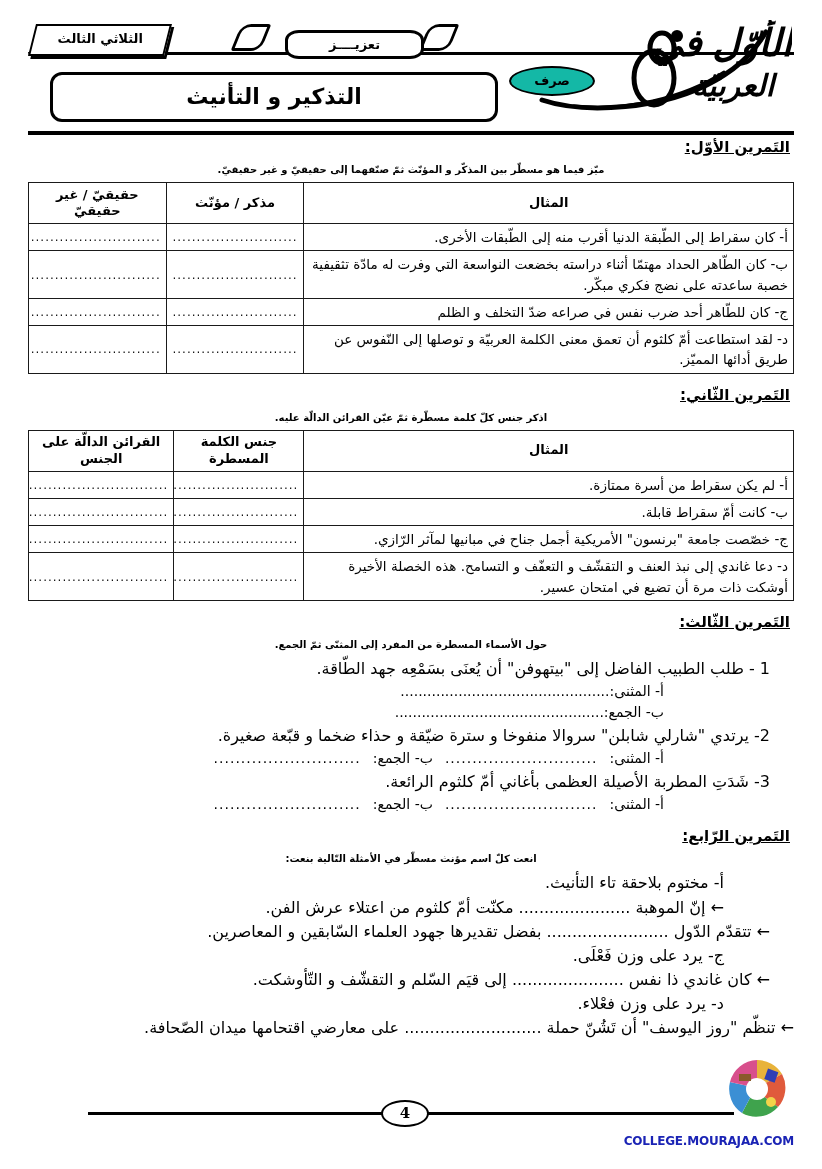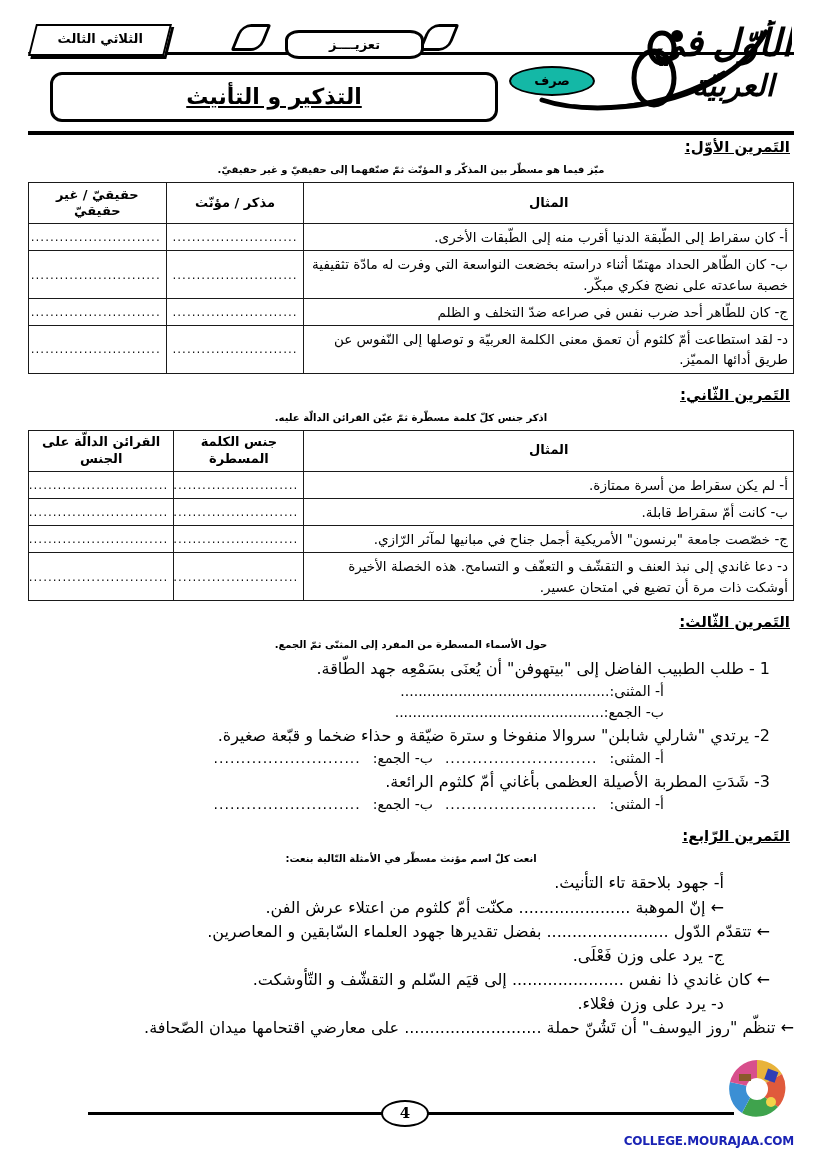--- a/index.html
+++ b/index.html
@@ -134,21 +134,21 @@
     right: 2px;
     top: 6px;
     width: 262px;
     height: 96px;
     overflow: hidden;
   }
   .brand-text {
     position: absolute;
     right: 0;
     top: 4px;
-    font-family: Liberation Serif, serif;
+    font-family: Liberation Sans, sans-serif;
     font-size: 38px;
     font-weight: bold;
     font-style: italic;
     white-space: nowrap;
     line-height: 1;
     letter-spacing: -1px;
   }
   .brand-sub {
     position: absolute;
     right: 18px;
@@ -169,21 +169,20 @@
   .title-box {
     position: absolute;
     left: 22px;
     top: 58px;
     width: 448px;
     height: 50px;
     border: 3px solid #000;
     border-radius: 12px;
     background: #fff;
     box-sizing: border-box;
-    text-decoration: underline;
   }
   .title-box span {
     display: block;
     text-align: center;
     line-height: 44px;
     font-size: 22px;
     font-weight: bold;
   }
 
   
@@ -476,21 +475,21 @@
             <span class="dotfill">............................</span>
           <span>ب- الجمع:</span>
             <span class="dotfill">...........................</span>
         </div>
       </div>
 
       <div class="ex-block">
         <div class="ex-title">التَمرين الرّابع:</div>
         <div class="ex-instr">انعت كلّ اسم مؤنث مسطّر في الأمثلة التّالية بنعت:</div>
 
-        <div class="line center-ish">أ- جهود بلاحقة تاء التأنيث.</div>
+        <div class="line center-ish">أ- مختوم بلاحقة تاء التأنيث.</div>
         <div class="line center-ish">
           <span>←</span>
           <span>إنّ الموهبة</span>
           <span class="dotfill">......................</span>
           <span>مكنّت أمّ كلثوم من اعتلاء عرش الفن.</span>
         </div>
 
         <div class="line indent">
           <span>←</span>
           <span>تتقدّم الدّول</span>

